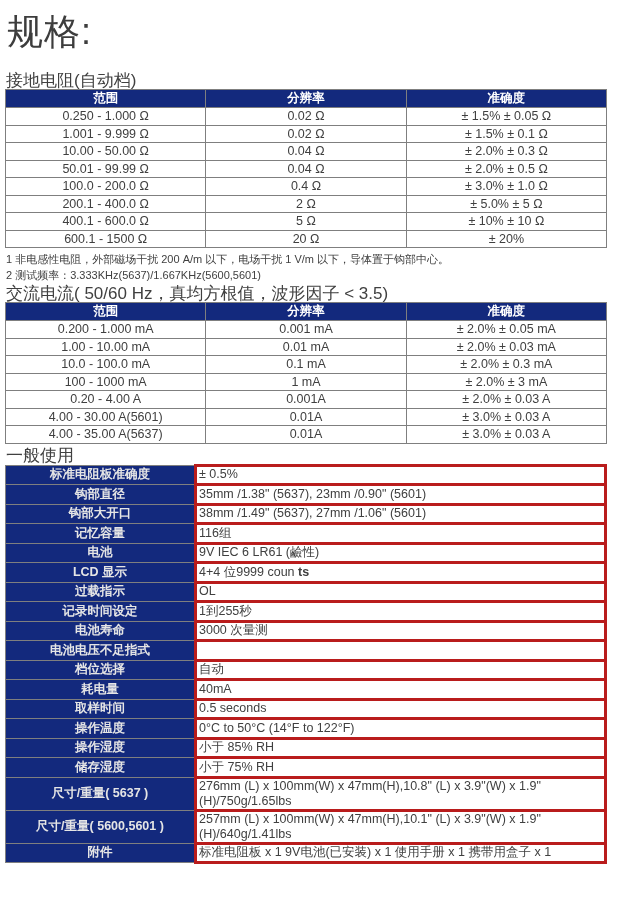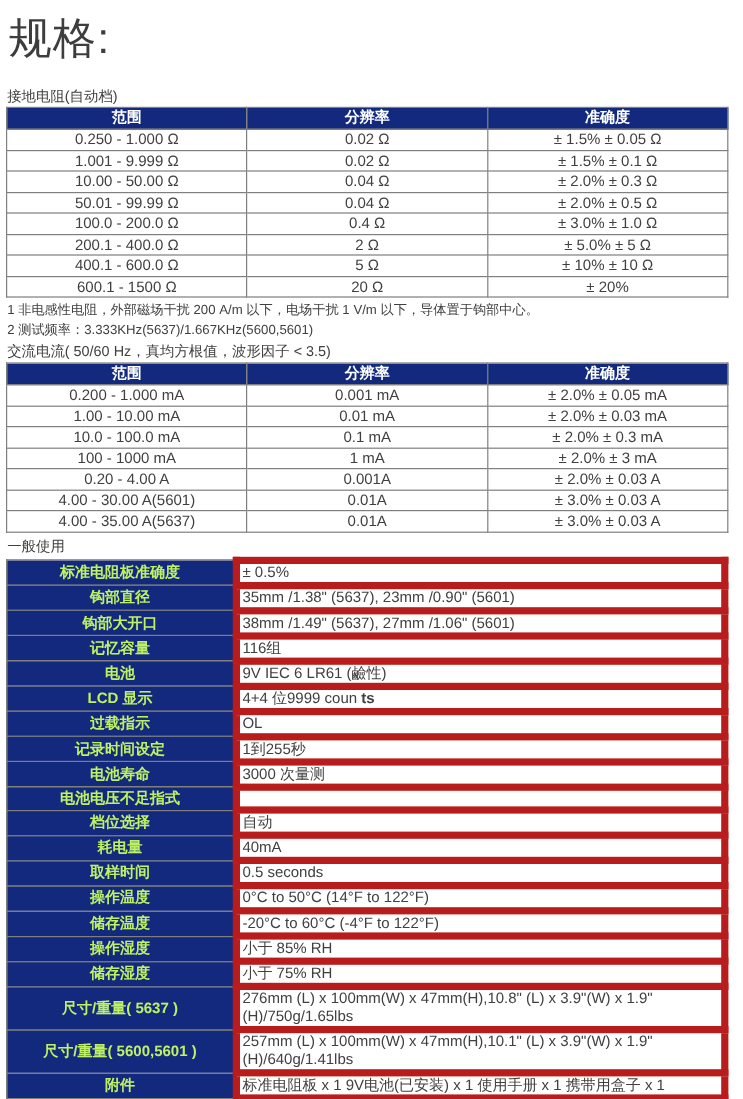--- a/index.html
+++ b/index.html
@@ -10,21 +10,21 @@
   }
   .page{padding:6px 5px 10px 5px;box-sizing:border-box;}
   .page-title{
     font-size:36px;
     font-weight:500;
     color:#3d3d3d;
     margin:2px 0 16px 2px;
     letter-spacing:1px;
   }
   .sec-label{
-    font-size:12px;
+    font-size:17px;
     line-height:15px;
     margin:2px 0 1px 1px;
     color:#404040;
   }
   table{
     border-collapse:collapse;
     width:602px;
     table-layout:fixed;
   }
   .spec3 th{
@@ -48,34 +48,34 @@
     overflow:hidden;
   }
   .notes{
     font-size:11px;
     line-height:16px;
     margin:3px 0 3px 1px;
     color:#404040;
   }
   .kv th{
     background:#13297d;
-    color:#bef264;
+    color:#e5e5e5;
     font-size:12.5px;
     font-weight:bold;
     width:184px;
     text-align:center;
     border:1px solid #7f7f7f;
     height:18.5px;
     padding:0 2px;
   }
   .kv td{
     font-size:12.5px;
     text-align:left;
     padding:0 1px 0 2px;
-    border:6px solid #b91c1c;
+    border:3px solid #b91c1c;
     color:#404040;
     line-height:15px;
   }
   .gap-sm{height:2px;}
 </style>
 </head>
 <body>
 
 <div class="page">
   <h1 class="page-title">规格:</h1>
@@ -240,24 +240,20 @@
         </tr>
         <tr>
           <th>取样时间</th>
           <td>0.5 seconds</td>
         </tr>
         <tr>
           <th>操作温度</th>
           <td>0°C to 50°C (14°F to 122°F)</td>
         </tr>
         <tr>
-          <th>储存温度</th>
-          <td>-20°C to 60°C (-4°F to 122°F)</td>
-        </tr>
-        <tr>
           <th>操作湿度</th>
           <td>小于 85% RH</td>
         </tr>
         <tr>
           <th>储存湿度</th>
           <td>小于 75% RH</td>
         </tr>
         <tr>
           <th>尺寸/重量( 5637 )</th>
           <td>276mm (L) x 100mm(W) x 47mm(H),10.8" (L) x 3.9"(W) x 1.9"(H)/750g/1.65lbs</td>

